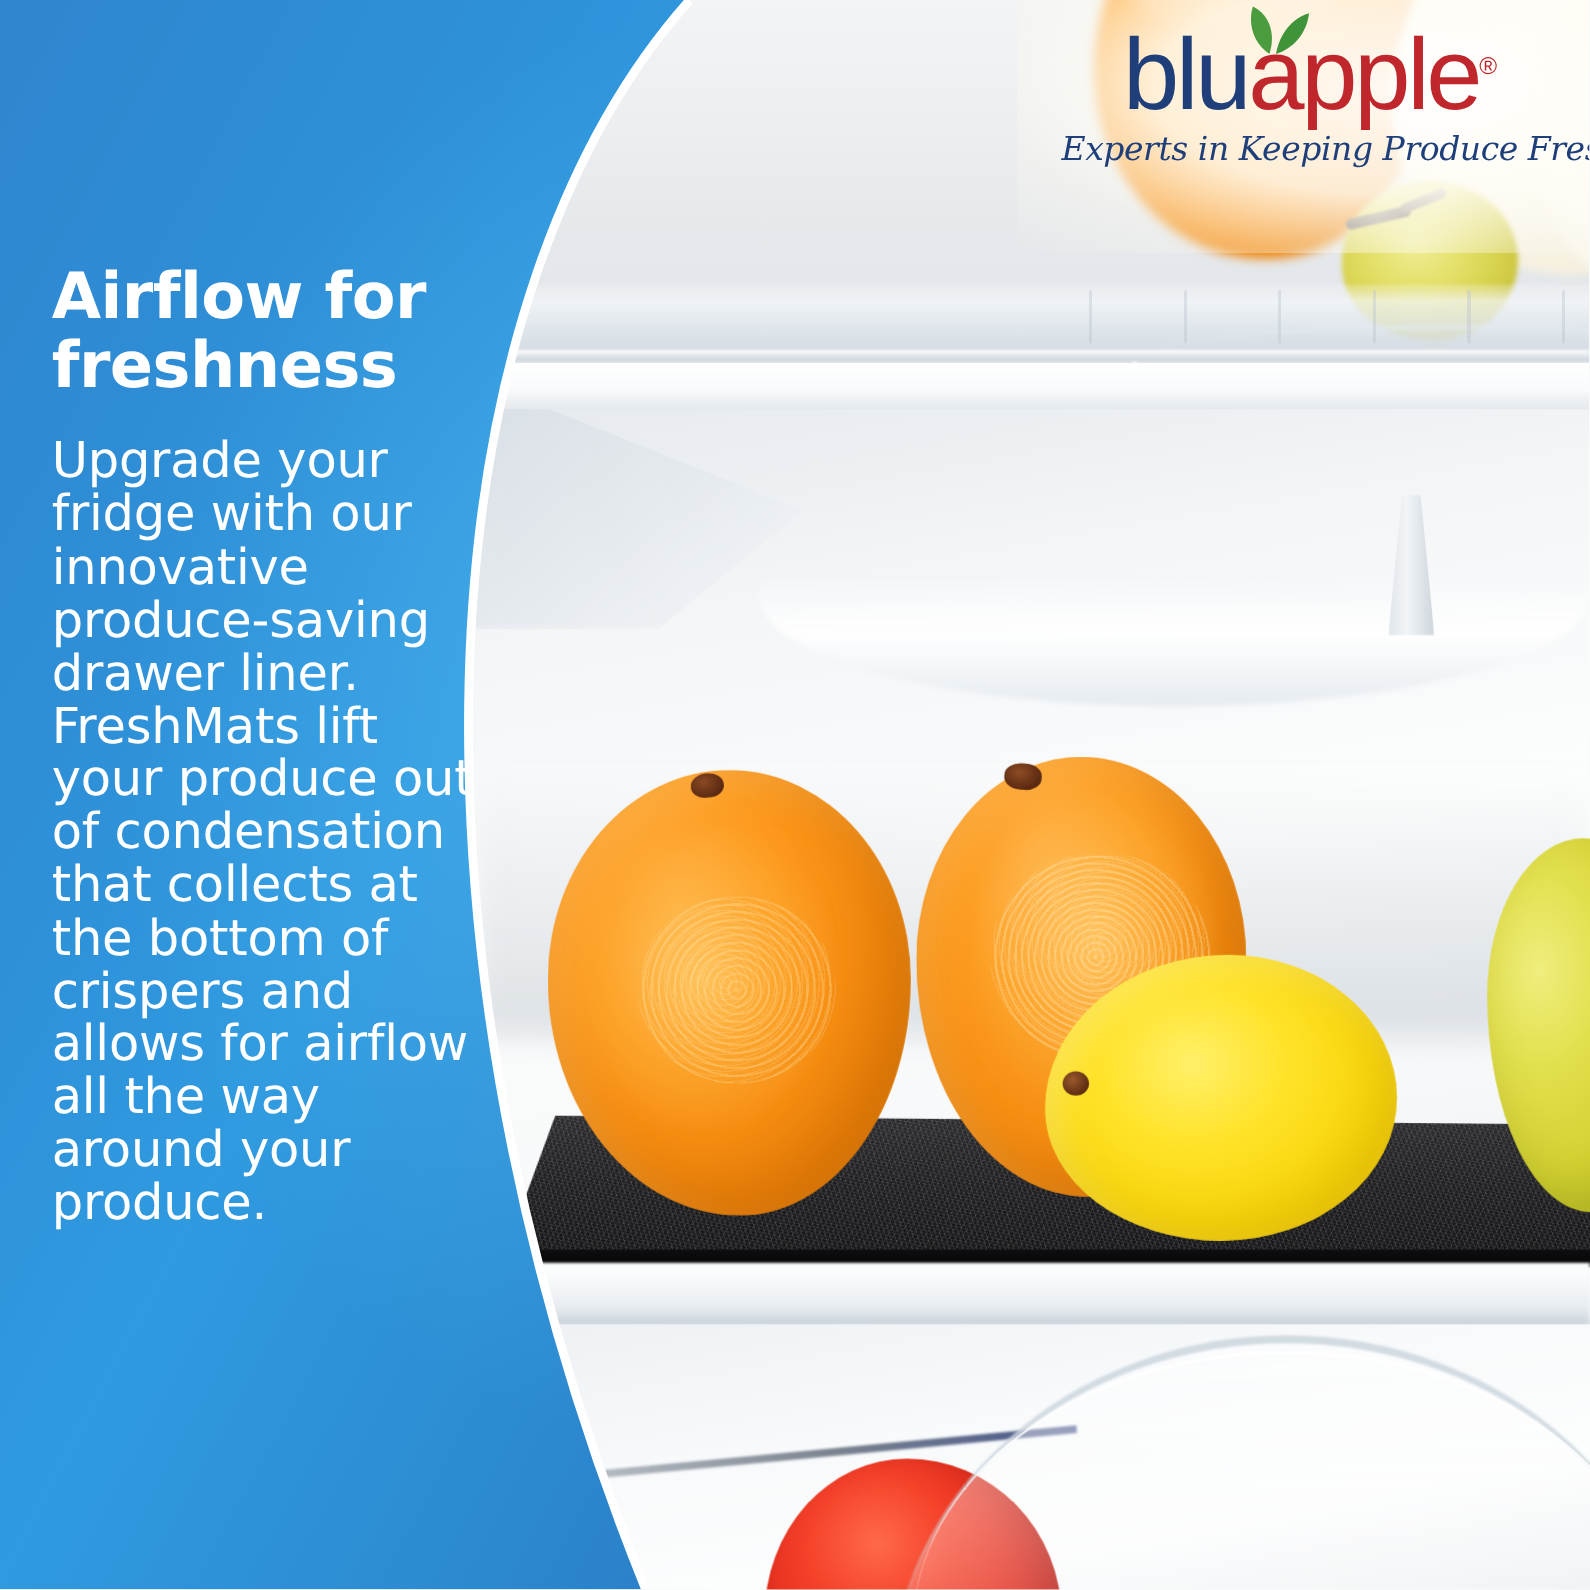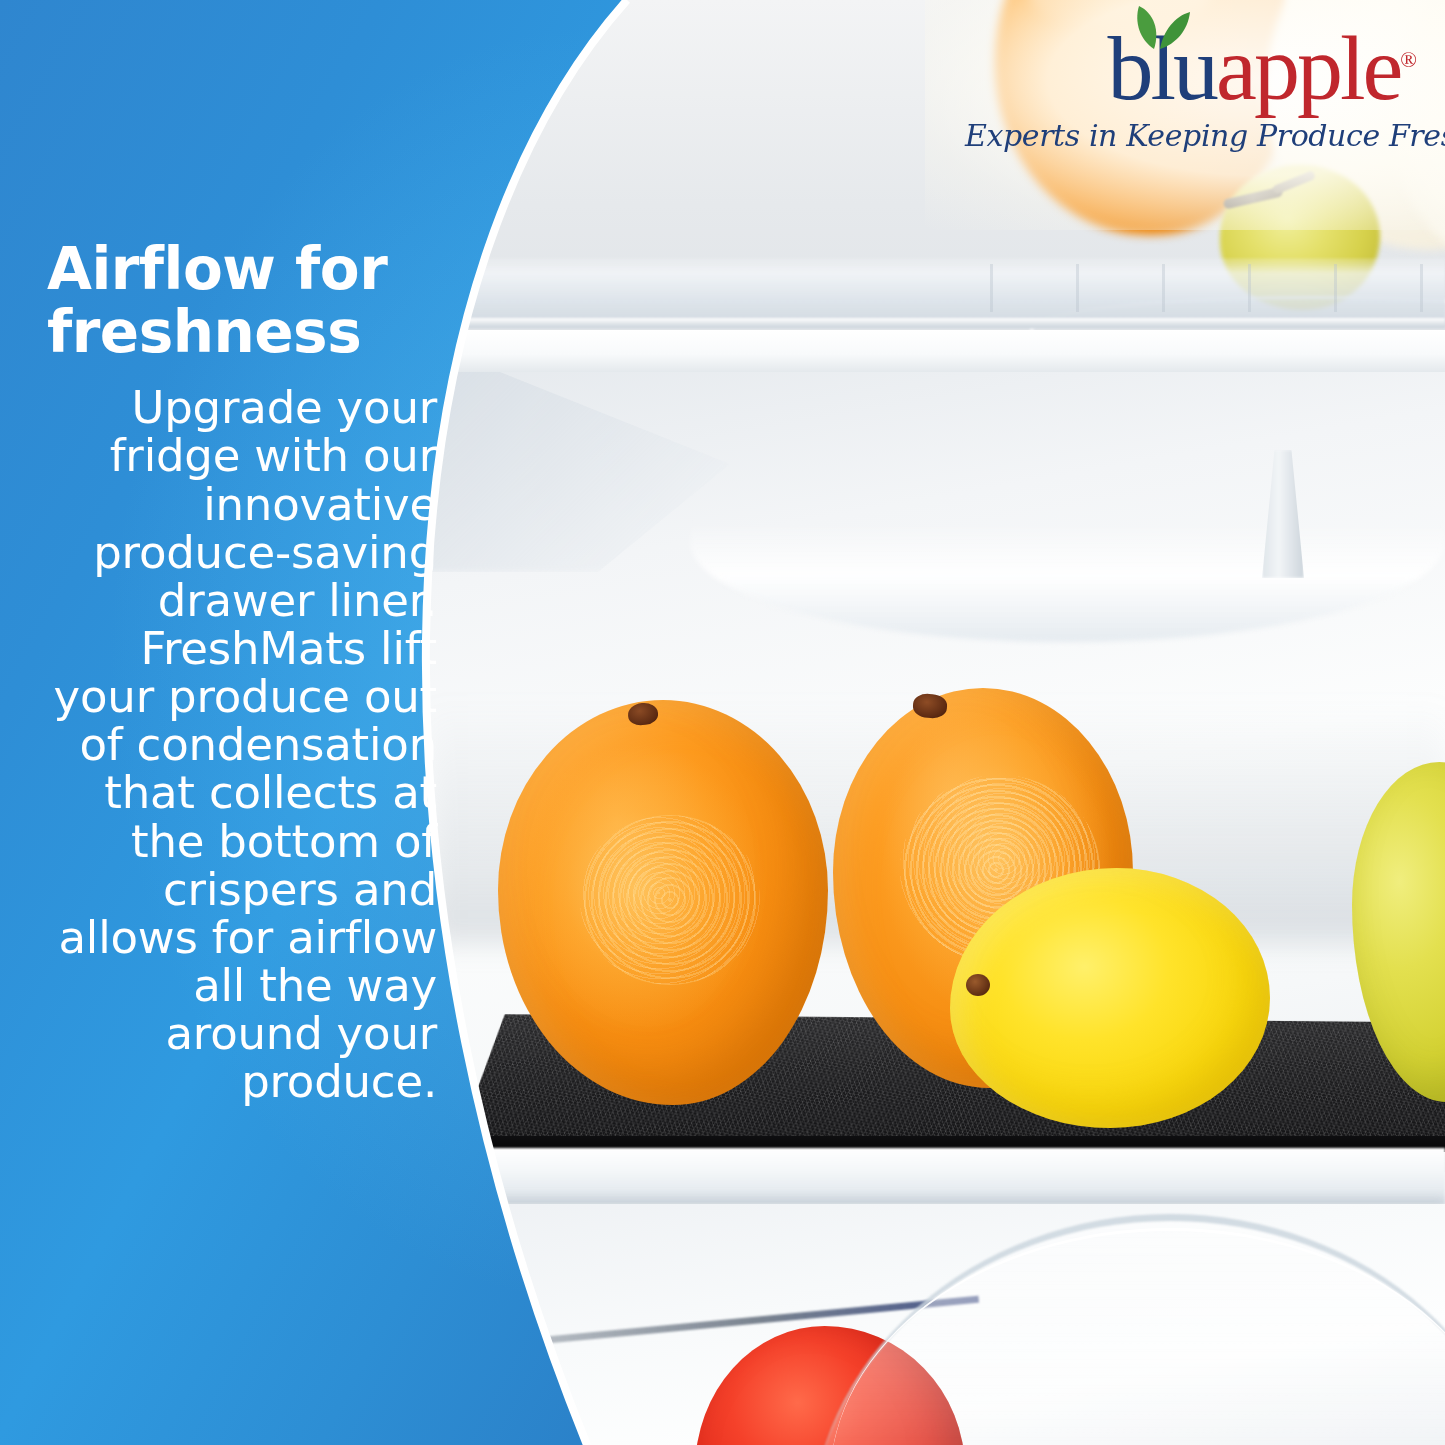--- a/index.html
+++ b/index.html
@@ -370,45 +370,45 @@
   .headline {
     margin: 0;
     color: #ffffff;
     font-size: 58px;
     line-height: 1.08;
     font-weight: 700;
     letter-spacing: -0.5px;
     font-family: "DejaVu Sans", "Liberation Sans", sans-serif;
   }
   .bodycopy {
-    margin: 21px 0 0 0;
+    margin: 32px 0 0 0;
     color: #ffffff;
     font-size: 45px;
     line-height: 1.07;
     font-weight: 400;
     letter-spacing: -0.2px;
     font-family: "DejaVu Sans", "Liberation Sans", sans-serif;
-    text-align: right;
   }
 
   
   .logo {
     position: absolute;
     right: 28px; top: 22px;
     width: 452px;
     text-align: right;
   }
   .logo-wordmark {
     position: relative;
-    font-family: Liberation Serif, serif;
+    font-family: Liberation Sans, sans-serif;
     font-size: 92px;
     line-height: 1;
     font-weight: 400;
     letter-spacing: -3px;
     white-space: nowrap;
+    text-align: center;
   }
   .logo-blu { color: #1f3f7a; }
   .logo-apple { color: #c0272d; }
   .logo-reg {
     font-size: 22px;
     vertical-align: super;
     color: #c0272d;
     letter-spacing: 0;
   }
   .leaves {

